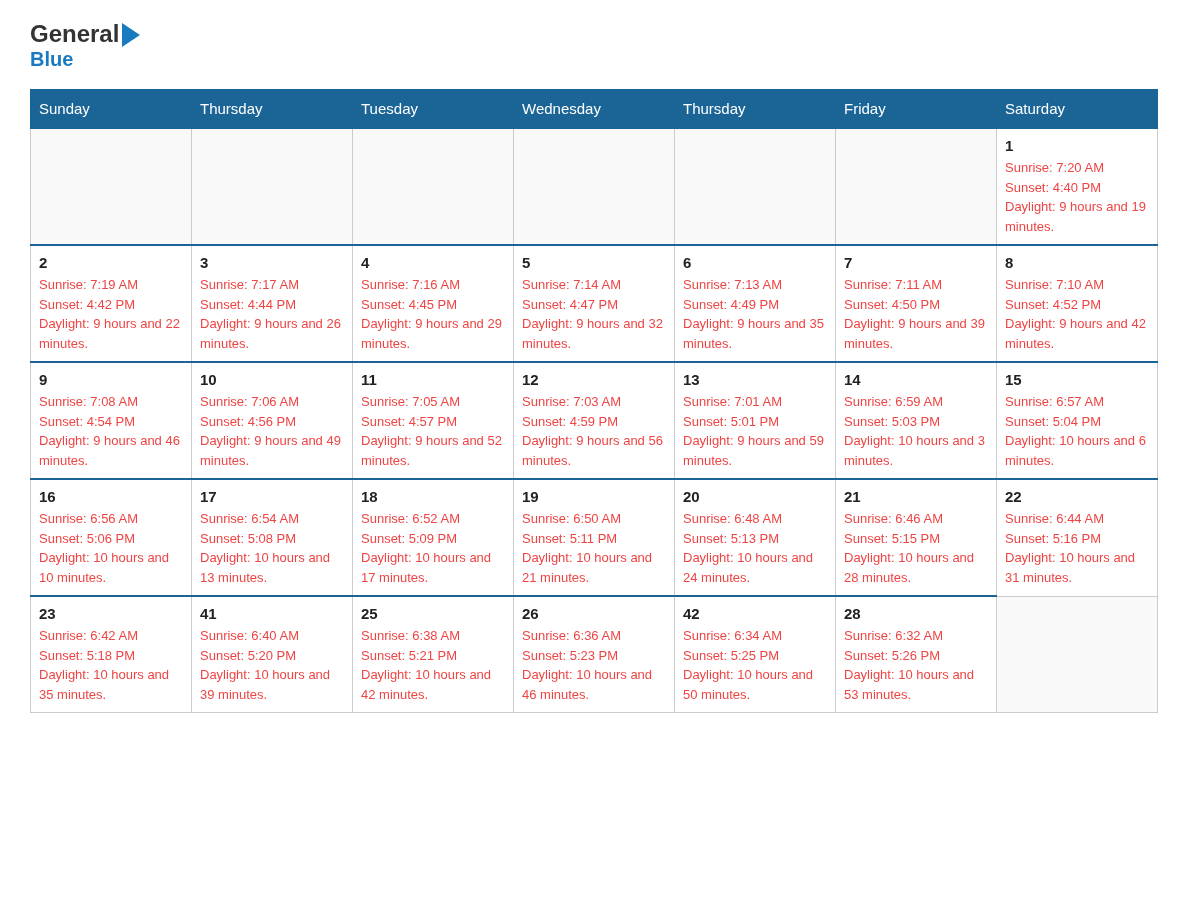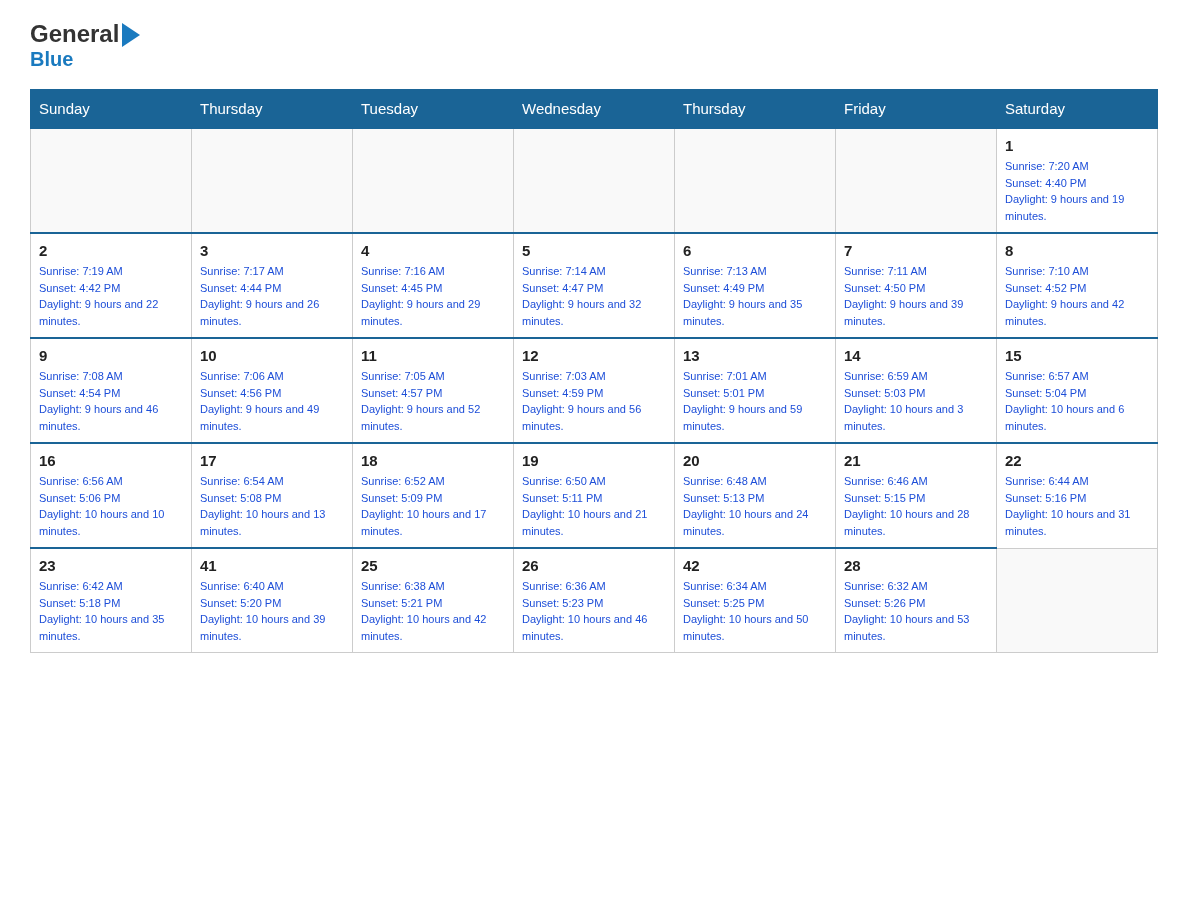--- a/index.html
+++ b/index.html
@@ -59,22 +59,22 @@
       background: #f9f9f9;
     }
     .day-number {
       font-size: 15px;
       font-weight: bold;
       color: #222;
       margin-bottom: 4px;
       display: block;
     }
     .day-info {
-      font-size: 11px;
-      color: #1d4ed8;
+      font-size: 13px;
+      color: #ef4444;
       line-height: 1.5;
     }
     .calendar tr td:first-child {
       border-left: 1px solid #ccc;
     }
     .logo-wrapper {
       display: flex;
       flex-direction: column;
       align-items: flex-start;
     }

